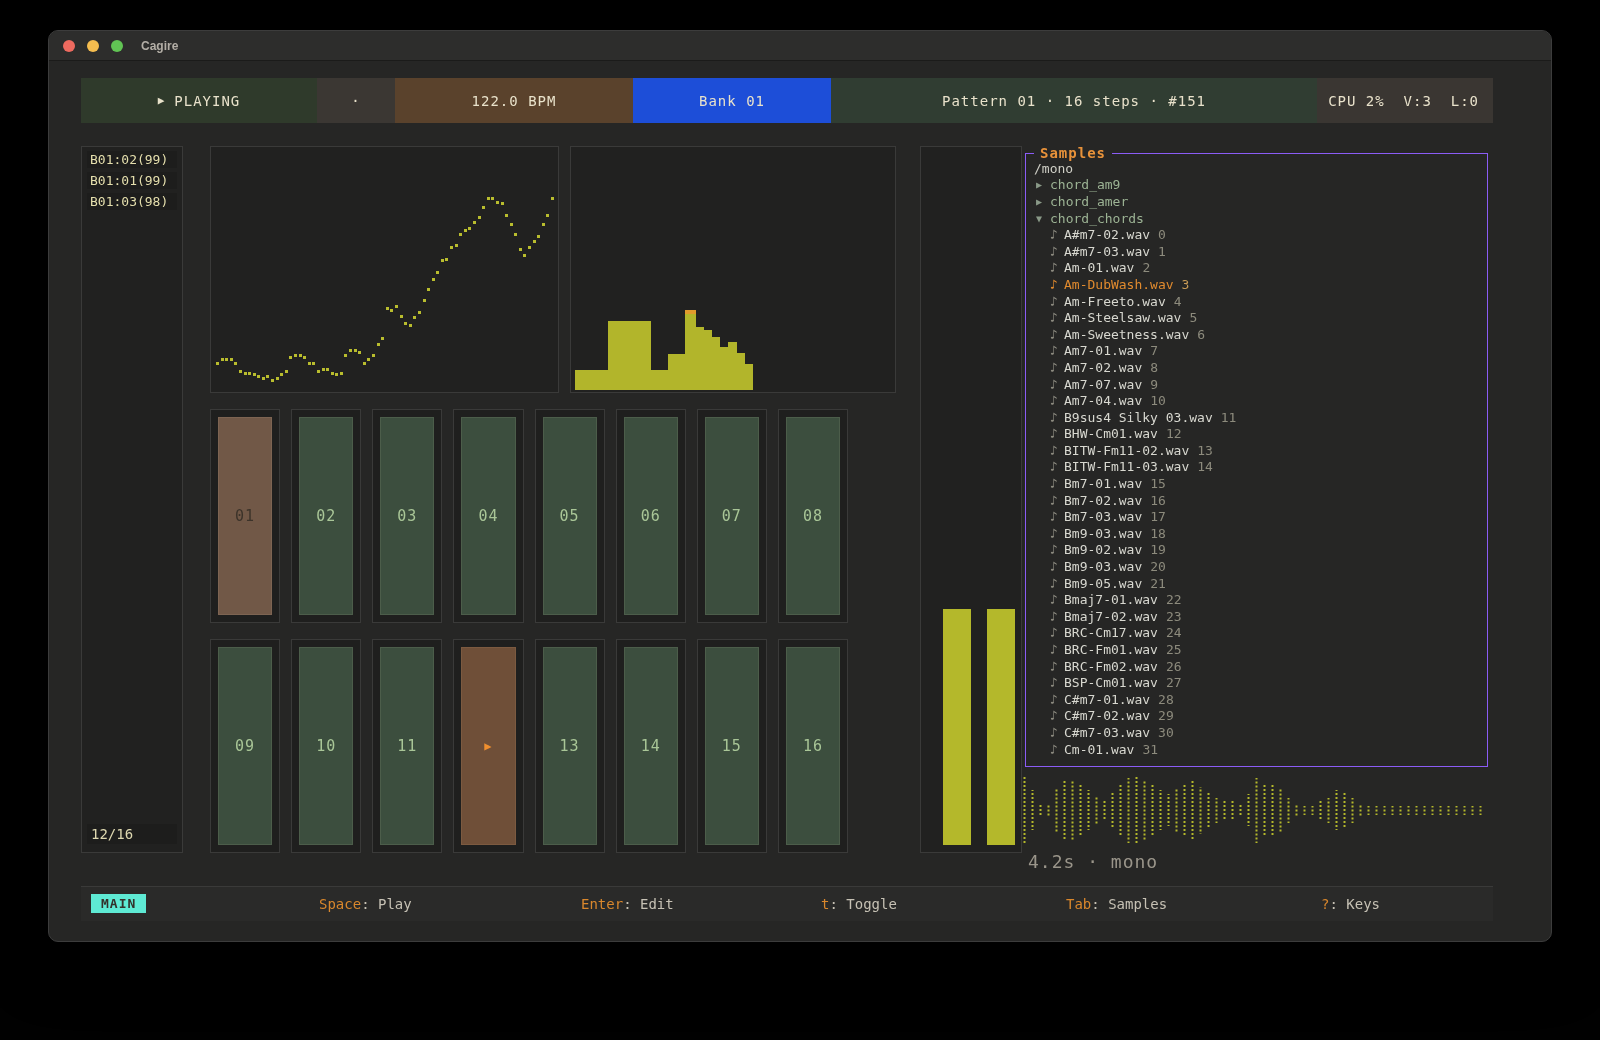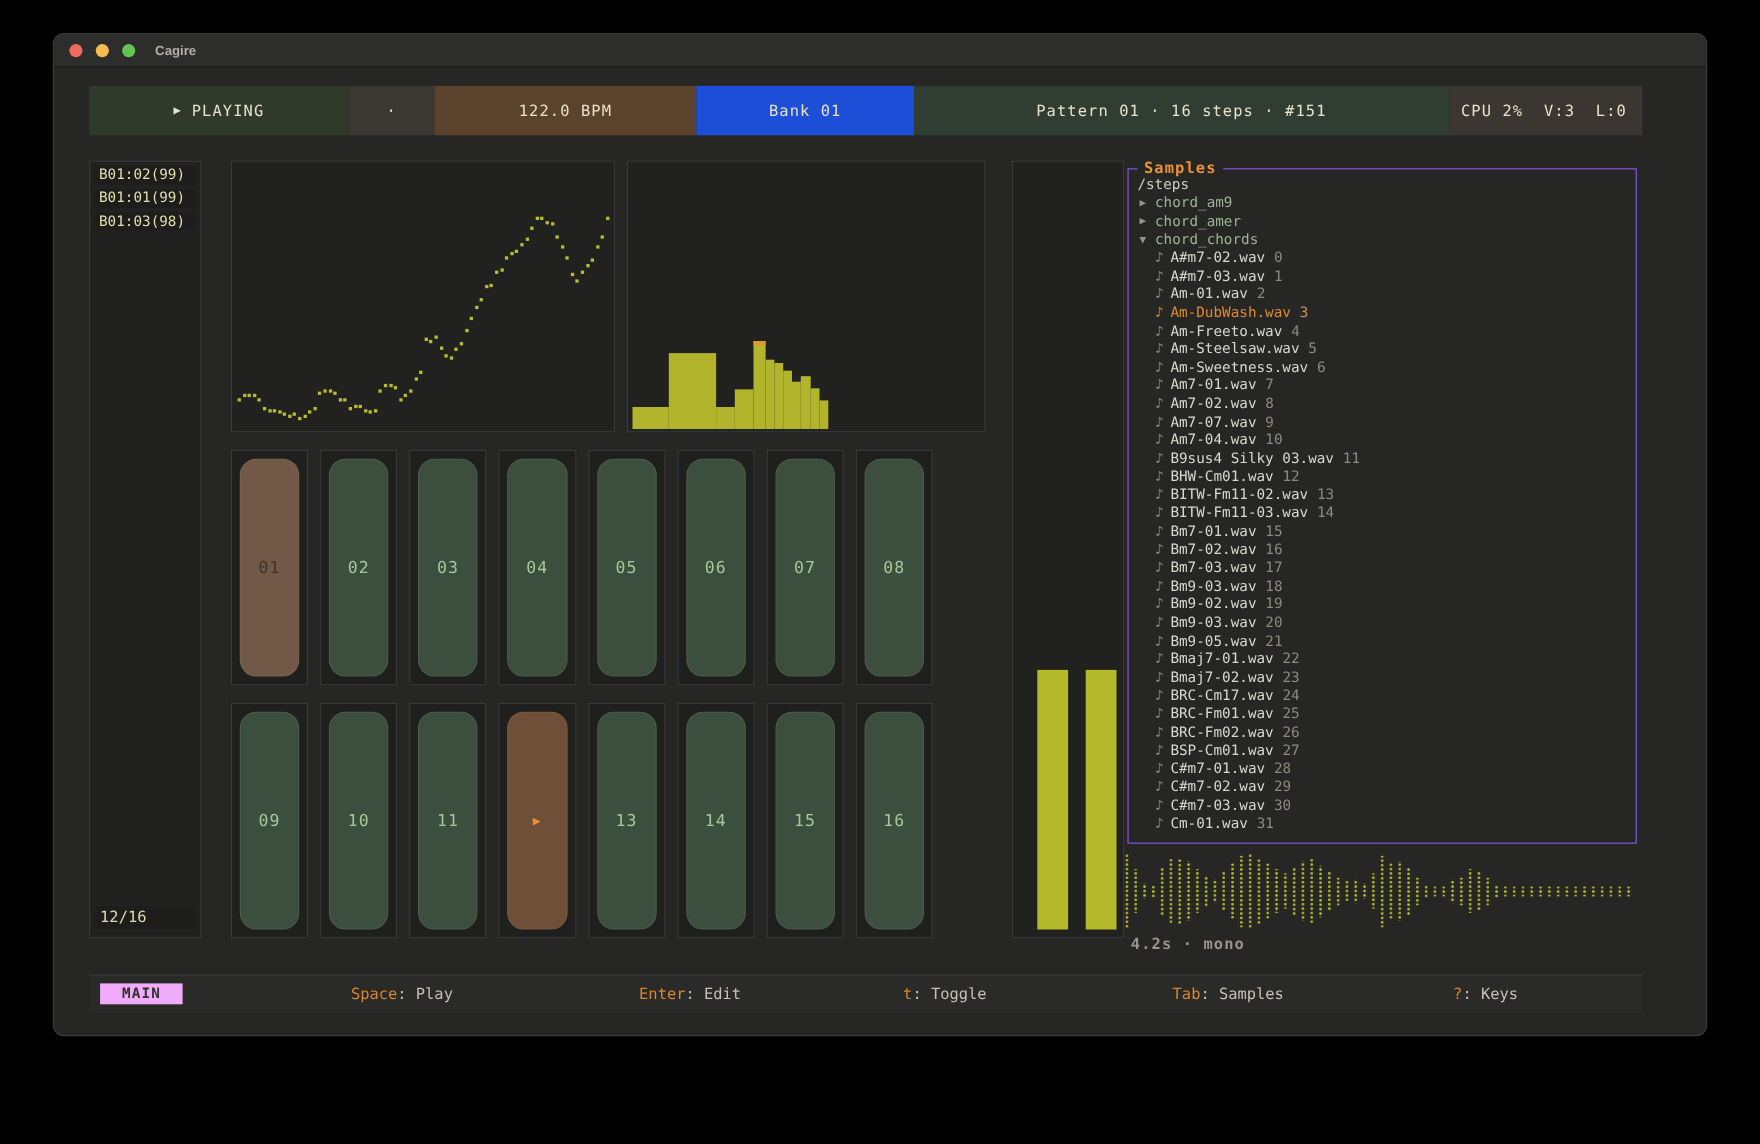--- a/index.html
+++ b/index.html
@@ -43,21 +43,21 @@
   .hist-wrap { position:absolute; left:4px; bottom:2px; display:flex; align-items:flex-end; }
   .hist-bar { background:#b2b52b; }
   .hist-cap { background:#e09a2c; width:100%; height:4px; }
 
   
   .pads { position:absolute; left:161px; top:378px; width:638px; height:444px;
           display:grid; grid-template-columns:repeat(8,1fr); grid-template-rows:1fr 1fr;
           column-gap:11px; row-gap:16px; }
   .pad-cell { background:#1f1f1e; border:1px solid #3a3a39; padding:7px; }
   .pad { width:100%; height:100%; display:flex; align-items:center; justify-content:center;
-         font-size:15px; letter-spacing:1px;border-radius:15px; }
+         font-size:15px; letter-spacing:1px; }
   .pad-normal { background:#3c4e3e; border:1px solid #4c5d4a; color:#a9c697; }
   .pad-accent { background:#715847; border:1px solid #7d6452; color:#3c332a; }
   .pad-playing { background:#6f4f38; border:1px solid #7c5a40; color:#ef8f2f; font-size:12px; }
 
   
   .meters { left:871px; top:115px; width:102px; height:707px; }
   .vu { position:absolute; bottom:7px; width:28px; background:#b4b82b; }
 
   
   .samples { position:absolute; left:976px; top:122px; width:463px; height:614px;
@@ -73,27 +73,27 @@
   .srow .fidx { color:#8d8b7d; margin-left:8px; }
   .srow.selected .note, .srow.selected .fname { color:#e08a2e; }
   .srow.selected .fidx { color:#c79a55; }
   .srow.root { color:#cfcfc6; padding-left:4px; }
 
   
   .waveform { position:absolute; left:973px; top:742px; width:470px; height:74px;
               display:flex; align-items:center; gap:3px; }
   .wcol { width:5px; background-image:radial-gradient(circle, #b4b82b 1.05px, transparent 1.25px);
           background-size:4px 4px; background-position:center; }
-  .wave-caption { position:absolute; left:979px; top:820px; color:#9a958a; font-size:14px; letter-spacing:1px;font-weight:bold; }
+  .wave-caption { position:absolute; left:979px; top:820px; color:#9a958a; font-size:18px; letter-spacing:1px; }
 
   
   .bottombar { position:absolute; left:32px; top:855px; width:1412px; height:35px;
                background:#2a2a29; border-top:1px solid #3a3a39; }
-  .mode-badge { position:absolute; left:10px; top:7px; background:#f0abfc; color:#33312b;
-                font-size:13px; font-weight:bold; padding:2px 20px; letter-spacing:1px; }
+  .mode-badge { position:absolute; left:10px; top:7px; background:#5eead4; color:#33312b;
+                font-size:13px; font-weight:bold; padding:2px 10px; letter-spacing:1px; }
   .hint { position:absolute; top:9px; font-size:14px; color:#c6c1b4; white-space:pre; }
   .hint .key { color:#d9872c; }
 </style>
 </head>
 <body>
 
 <div class="window">
 
   <div class="titlebar">
     <span class="traffic t-red"></span>
@@ -299,21 +299,21 @@
     </div>
 
   <div class="panel meters">
       <div class="vu" style="left: 22px; height: 236px;"></div>
       <div class="vu" style="left: 66px; height: 236px;"></div>
     </div>
 
   <div class="samples">
     <span class="samples-title">Samples</span>
     <div class="srows">
-        <div class="srow root">/steps</div>
+        <div class="srow root">/mono</div>
         <div class="srow"><span class="arrow">▶</span><span class="dirname">chord_am9</span></div>
         <div class="srow"><span class="arrow">▶</span><span class="dirname">chord_amer</span></div>
         <div class="srow"><span class="arrow">▼</span><span class="dirname">chord_chords</span></div>
         <div class="srow"><span class="note">♪</span><span class="fname">A#m7-02.wav</span><span class="fidx">0</span></div>
         <div class="srow"><span class="note">♪</span><span class="fname">A#m7-03.wav</span><span class="fidx">1</span></div>
         <div class="srow"><span class="note">♪</span><span class="fname">Am-01.wav</span><span class="fidx">2</span></div>
         <div class="srow selected"><span class="note">♪</span><span class="fname">Am-DubWash.wav</span><span class="fidx">3</span></div>
         <div class="srow"><span class="note">♪</span><span class="fname">Am-Freeto.wav</span><span class="fidx">4</span></div>
         <div class="srow"><span class="note">♪</span><span class="fname">Am-Steelsaw.wav</span><span class="fidx">5</span></div>
         <div class="srow"><span class="note">♪</span><span class="fname">Am-Sweetness.wav</span><span class="fidx">6</span></div>

